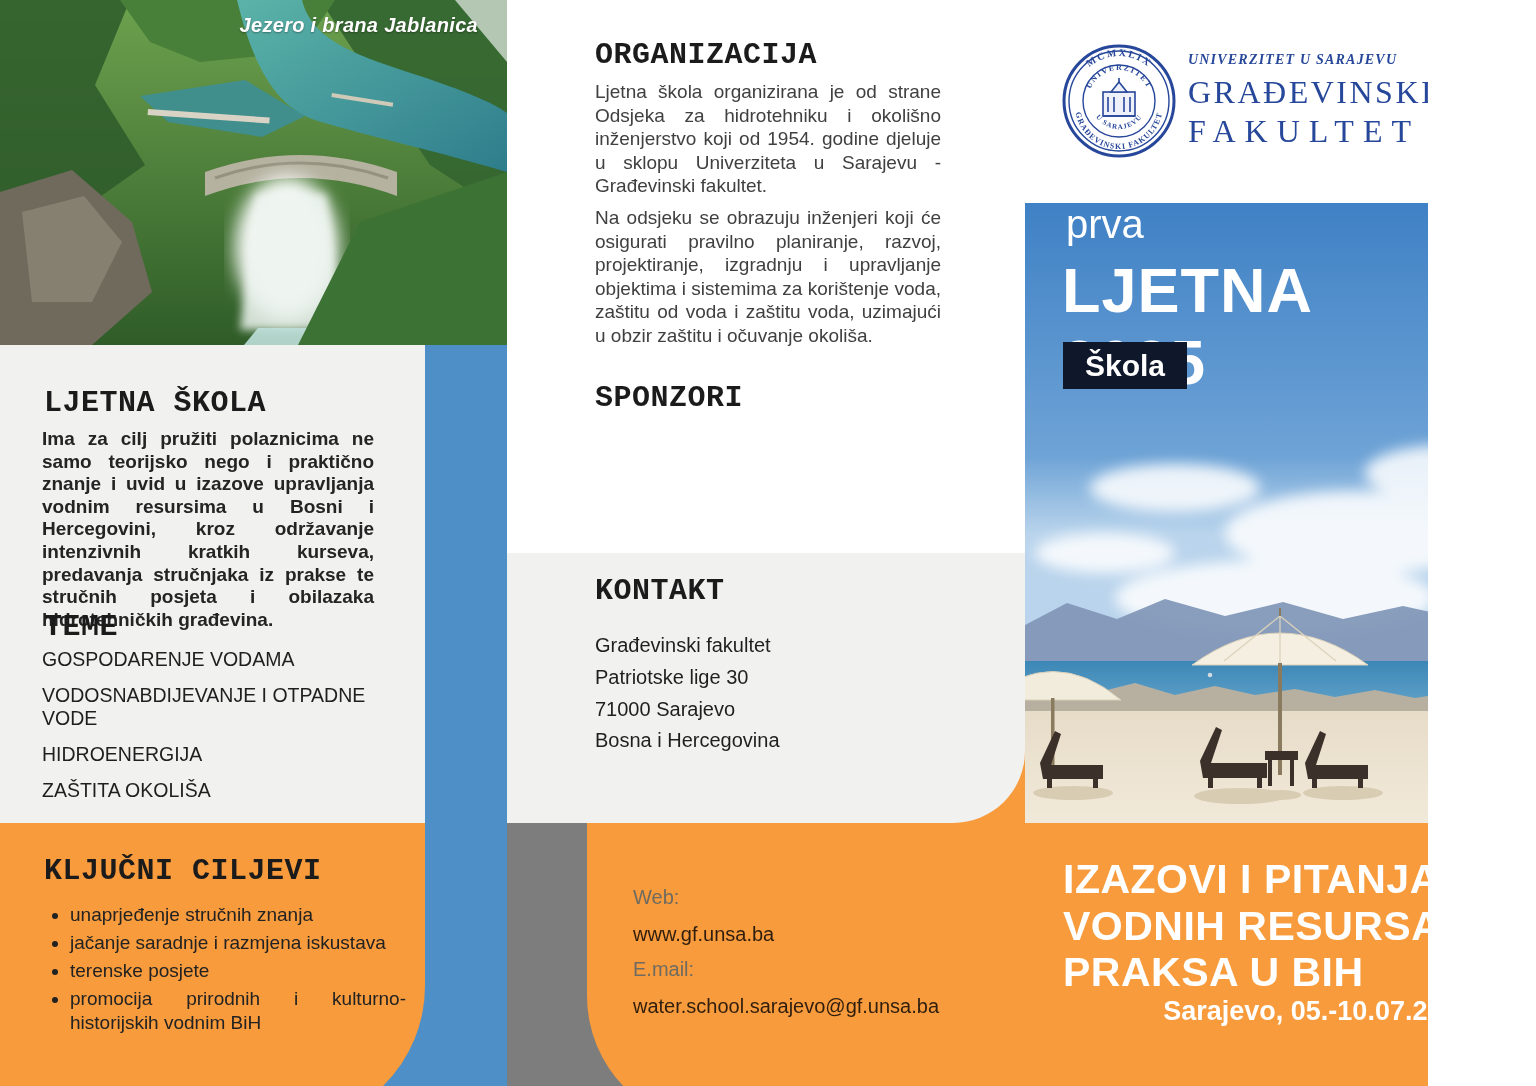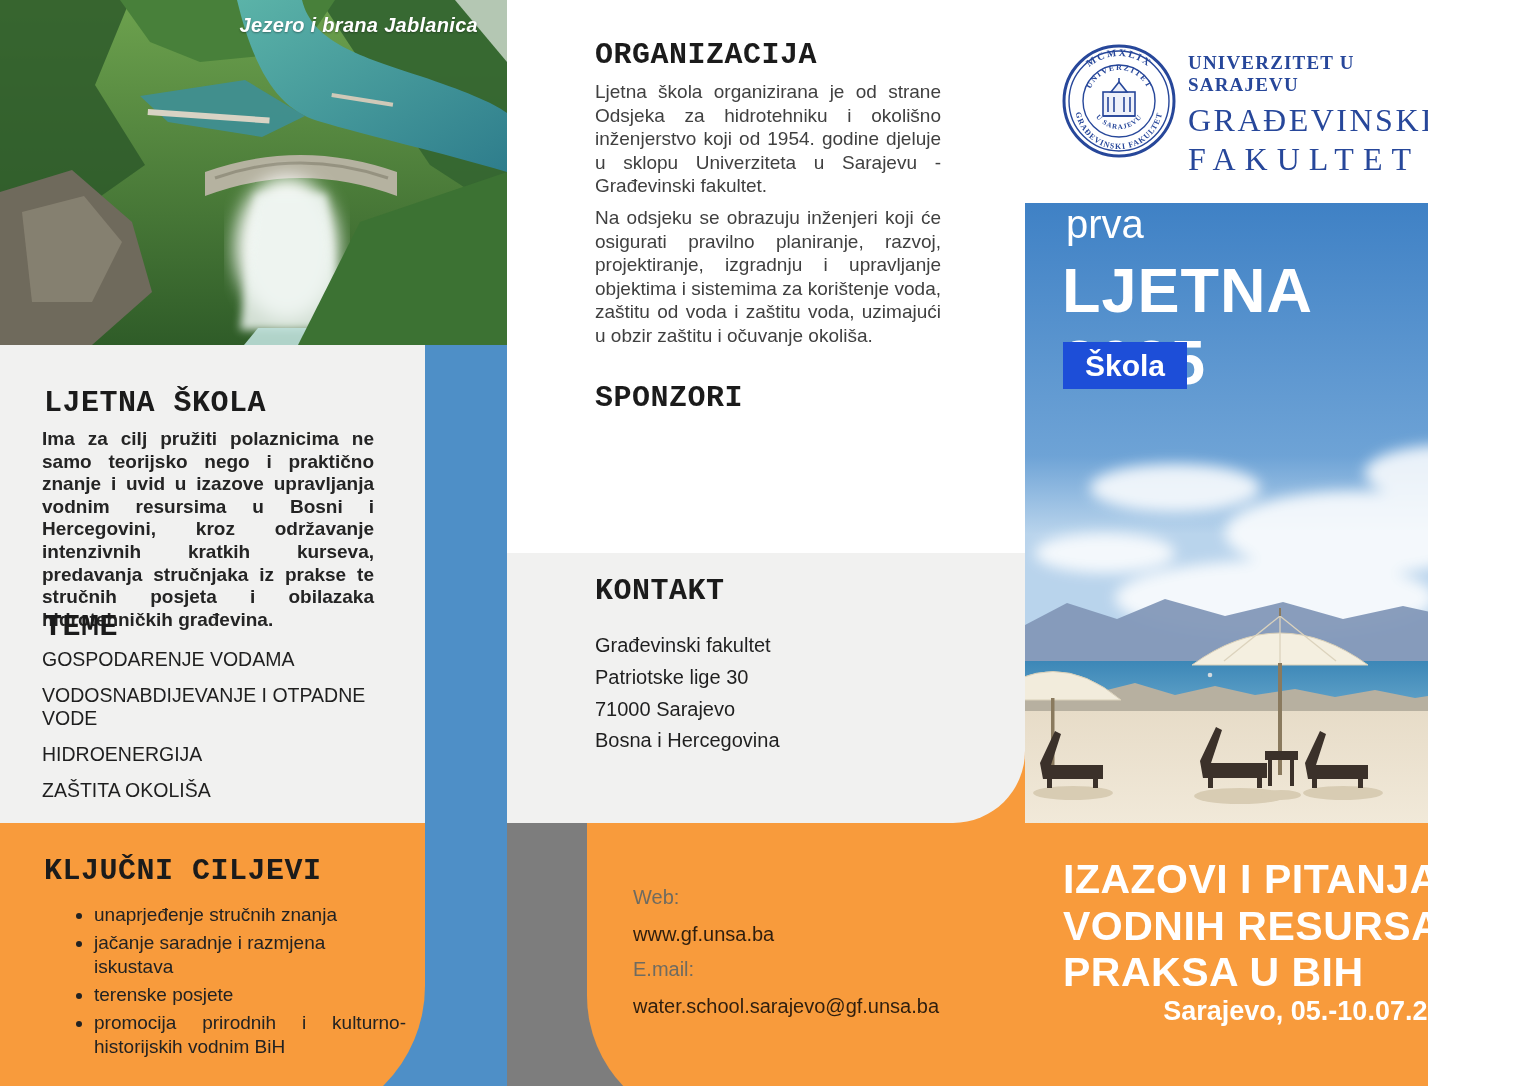--- a/index.html
+++ b/index.html
@@ -30,21 +30,21 @@
   .school-body {
     left:42px; top:428px; width:332px; z-index:5;
     font-size:19px; line-height:22.6px; color:#242424; text-align:justify;font-weight:bold;
   }
   .themes-heading { left:44px; top:610px; }
   .themes-list { left:42px; top:648px; width:344px; z-index:5; }
   .theme-item { font-size:19.5px; line-height:23px; color:#1f1f1f; margin-bottom:13px; }
   .goals-heading { left:44px; top:854px; z-index:5; }
   .goals-list { left:46px; top:903px; width:360px; z-index:5; }
   .goals-list ul { margin:0; padding-left:24px; }
-  .goals-list li { font-size:19px; line-height:24px; color:#222222; margin-bottom:4px;margin-left:24px; }
+  .goals-list li { font-size:19px; line-height:24px; color:#222222; margin-bottom:4px; }
   .goals-list li.justify { text-align:justify; }
 
   
   .mid-dark-gray { left:507px; top:823px; width:220px; height:263px; background:#7D7D7D; z-index:1; }
   .mid-orange-panel {
     left:587px; top:750px; width:438px; height:376px; background:#F89B3C;
     border-bottom-left-radius:130px; z-index:2;
   }
   .mid-gray-panel {
     left:507px; top:553px; width:518px; height:270px; background:#F1F1F0;
@@ -59,28 +59,28 @@
   .contact-lines { left:595px; top:630px; width:360px; z-index:5; }
   .contact-line { font-size:20px; line-height:31.8px; color:#1f1f1f; }
   .web-block { left:633px; top:886px; width:360px; z-index:5; }
   .web-label { font-size:20px; color:#6F6B60; margin-bottom:14px; }
   .web-value { font-size:20px; color:#2F1E0E; margin-bottom:12px; }
 
   
   .right-blue-strip { left:1448px; top:0; width:88px; height:203px; background:#4E8FC7; z-index:1; }
   .seal { left:1058px; top:40px; width:122px; height:122px; z-index:4; }
   .logo-text { left:1188px; top:52px; z-index:4; color:#27479A; font-family:"Liberation Serif", serif; }
-  .logo-line1 { font-size:19px; font-weight:bold; letter-spacing:1.2px; margin-bottom:6px; }
+  .logo-line1 { font-size:14px; font-weight:bold; letter-spacing:1.2px; margin-bottom:6px;font-style:italic; }
   .logo-line2 { font-size:32px; letter-spacing:2.5px; margin-bottom:2px; }
   .logo-line3 { font-size:32px; letter-spacing:9px; }
   .beach-photo { left:1025px; top:203px; width:511px; height:620px; z-index:2; }
   .hero-pre { left:1066px; top:202px; z-index:5; color:#ffffff; font-size:40px; }
   .hero-title { left:1062px; top:254px; z-index:5; color:#ffffff; font-size:63px; font-weight:bold; letter-spacing:1px; }
   .hero-badge {
-    left:1063px; top:342px; width:124px; height:47px; z-index:5; background:#1d4ed8;
+    left:1063px; top:342px; width:124px; height:47px; z-index:5; background:#0f172a;
     color:#ffffff; font-size:30px; font-weight:bold; text-align:center; line-height:47px;
   }
   .right-orange-panel { left:1025px; top:823px; width:511px; height:263px; background:#F89B3C; z-index:2; }
   .footer-title { left:1063px; top:856px; width:420px; z-index:5; color:#ffffff; font-weight:bold; font-size:41px; line-height:46.5px; letter-spacing:.5px; }
   .footer-date { left:1036px; top:996px; width:444px; text-align:right; z-index:5; color:#ffffff; font-weight:bold; font-size:27px; }
 </style>
 </head>
 <body>
 
 <div class="page">

